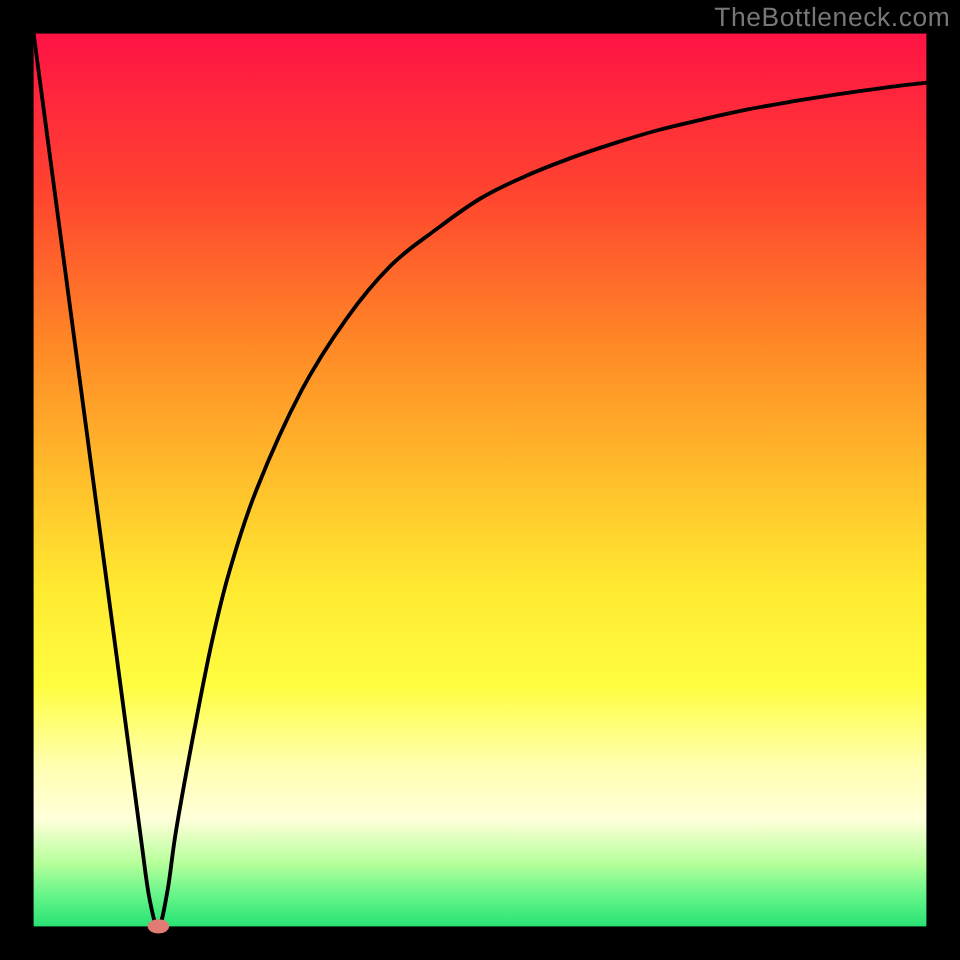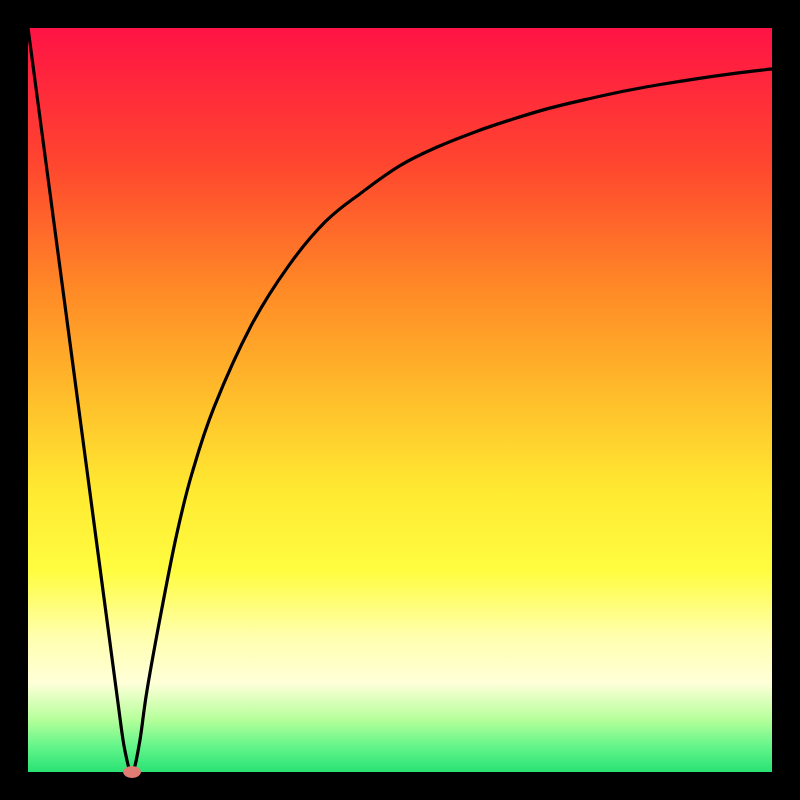--- a/index.html
+++ b/index.html
@@ -65,13 +65,14 @@
 </head>
 <body>
 
 <div class="chart-container">
   <div class="plot-area">
     <svg class="curve" viewBox="0 0 744 744" preserveAspectRatio="none">
       <path d="M 0.00 0.00 C 2.68 20.09, 9.52 71.42, 14.88 111.60 C 20.24 151.78, 24.40 183.02, 29.76 223.20 C 35.12 263.38, 39.28 294.62, 44.64 334.80 C 50.00 374.98, 54.16 406.22, 59.52 446.40 C 64.88 486.58, 69.04 517.82, 74.40 558.00 C 79.76 598.18, 85.26 640.14, 89.28 669.60 C 93.30 699.06, 94.04 708.29, 96.72 721.68 C 99.40 735.07, 101.48 745.34, 104.16 744.00 C 106.84 742.66, 108.92 728.97, 111.60 714.24 C 114.28 699.51, 115.02 686.27, 119.04 662.16 C 123.06 638.05, 128.56 608.44, 133.92 580.32 C 139.28 552.20, 143.44 530.03, 148.80 505.92 C 154.16 481.81, 156.98 469.17, 163.68 446.40 C 170.38 423.63, 175.29 406.22, 186.00 379.44 C 196.71 352.66, 209.81 323.04, 223.20 297.60 C 236.59 272.16, 247.01 256.83, 260.40 238.08 C 273.79 219.33, 284.21 206.83, 297.60 193.44 C 310.99 180.05, 321.41 173.72, 334.80 163.68 C 348.19 153.64, 358.61 145.68, 372.00 137.64 C 385.39 129.60, 395.81 125.07, 409.20 119.04 C 422.59 113.01, 433.01 109.12, 446.40 104.16 C 459.79 99.20, 470.21 95.80, 483.60 91.51 C 496.99 87.23, 507.41 83.97, 520.80 80.35 C 534.19 76.74, 544.61 74.50, 558.00 71.42 C 571.39 68.34, 581.81 65.92, 595.20 63.24 C 608.59 60.56, 619.01 58.82, 632.40 56.54 C 645.79 54.27, 656.21 52.60, 669.60 50.59 C 682.99 48.58, 693.41 47.12, 706.80 45.38 C 720.19 43.64, 737.30 41.72, 744.00 40.92" fill="none" stroke="#000" stroke-width="3.2" stroke-linejoin="round" stroke-linecap="round"></path>
     </svg>
     <div class="marker" style="left: 104.16px; top: 744px; background: rgb(224, 124, 116);"></div>
   </div>
+  <div class="watermark">TheBottleneck.com</div>
 </div>
 
 </body></html>

